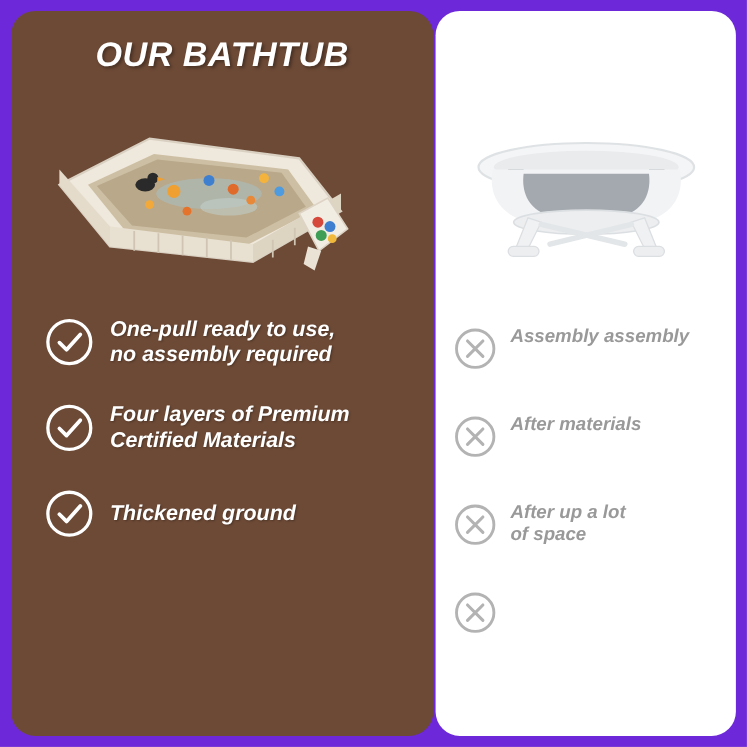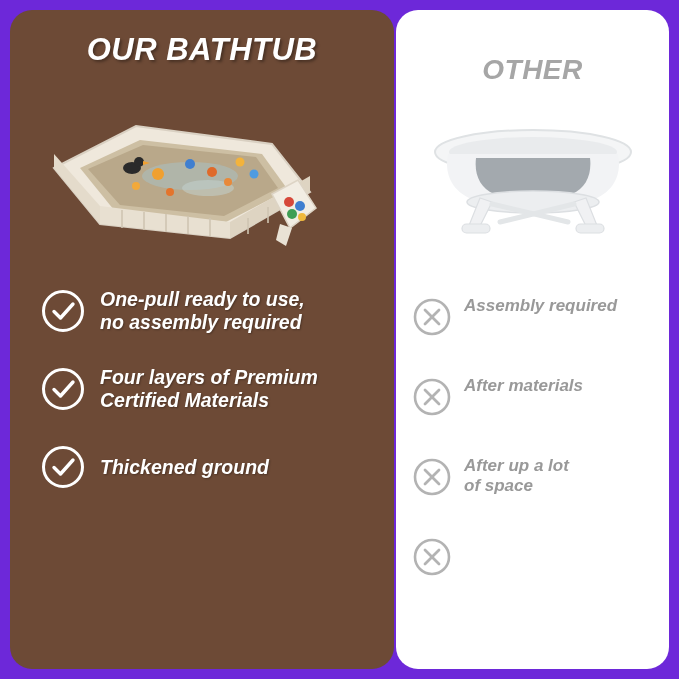--- a/index.html
+++ b/index.html
@@ -243,21 +243,20 @@
           </svg>
         </span>
         <span class="txt">Thickened ground</span>
       </div>
 
     </div>
   </div>
 
   <div class="panel-right">
 
-    <div class="title-right">OTHER</div>
 
     <div class="hero-right">
       <svg width="230" height="130" viewBox="0 0 230 130">
 
         <ellipse cx="115" cy="34" rx="98" ry="22" fill="#f4f5f6" stroke="#dfe2e4" stroke-width="2"></ellipse>
         <ellipse cx="115" cy="34" rx="84" ry="15" fill="#e9ebed"></ellipse>
 
         <path d="M44,36 C40,52 44,66 56,74 L70,72 C60,62 56,50 58,36 Z" fill="#8e959a"></path>
         <path d="M186,36 C190,52 186,66 174,74 L160,72 C170,62 174,50 172,36 Z" fill="#8e959a"></path>
 
@@ -279,21 +278,21 @@
     <div class="features-right">
 
       <div class="feat-row-r">
         <span class="mark">
           <svg width="40" height="40" viewBox="0 0 40 40">
             <circle cx="20" cy="20" r="17" fill="none" stroke="#b3b3b3" stroke-width="2.6"></circle>
             <line x1="13" y1="13" x2="27" y2="27" stroke="#b3b3b3" stroke-width="2.8" stroke-linecap="round"></line>
             <line x1="27" y1="13" x2="13" y2="27" stroke="#b3b3b3" stroke-width="2.8" stroke-linecap="round"></line>
           </svg>
         </span>
-        <span class="txt">Assembly required</span>
+        <span class="txt">Assembly assembly</span>
       </div>
 
       <div class="feat-row-r">
         <span class="mark">
           <svg width="40" height="40" viewBox="0 0 40 40">
             <circle cx="20" cy="20" r="17" fill="none" stroke="#b3b3b3" stroke-width="2.6"></circle>
             <line x1="13" y1="13" x2="27" y2="27" stroke="#b3b3b3" stroke-width="2.8" stroke-linecap="round"></line>
             <line x1="27" y1="13" x2="13" y2="27" stroke="#b3b3b3" stroke-width="2.8" stroke-linecap="round"></line>
           </svg>
         </span>

